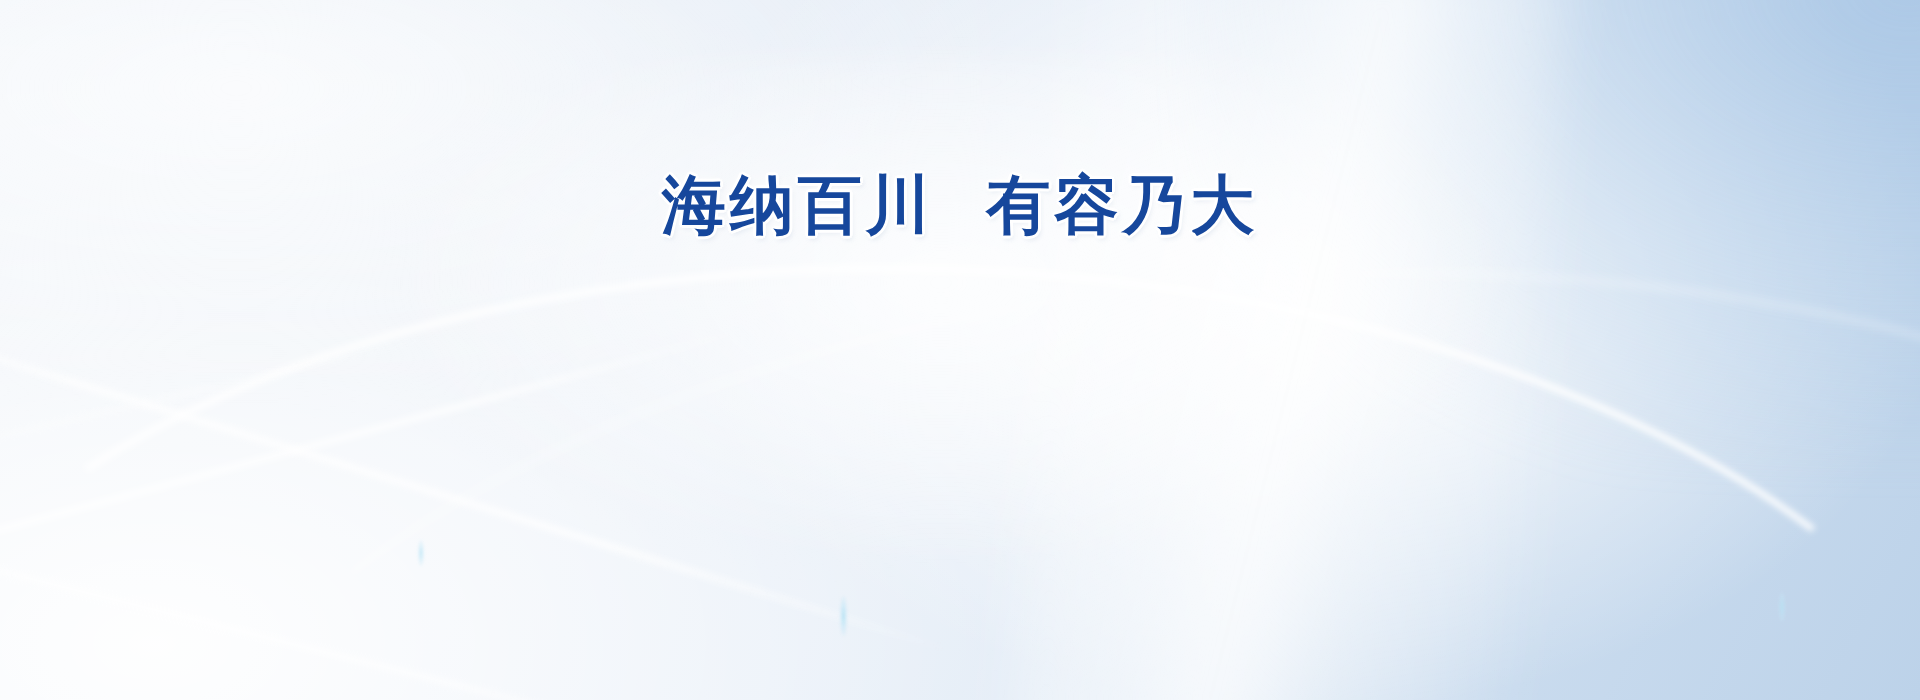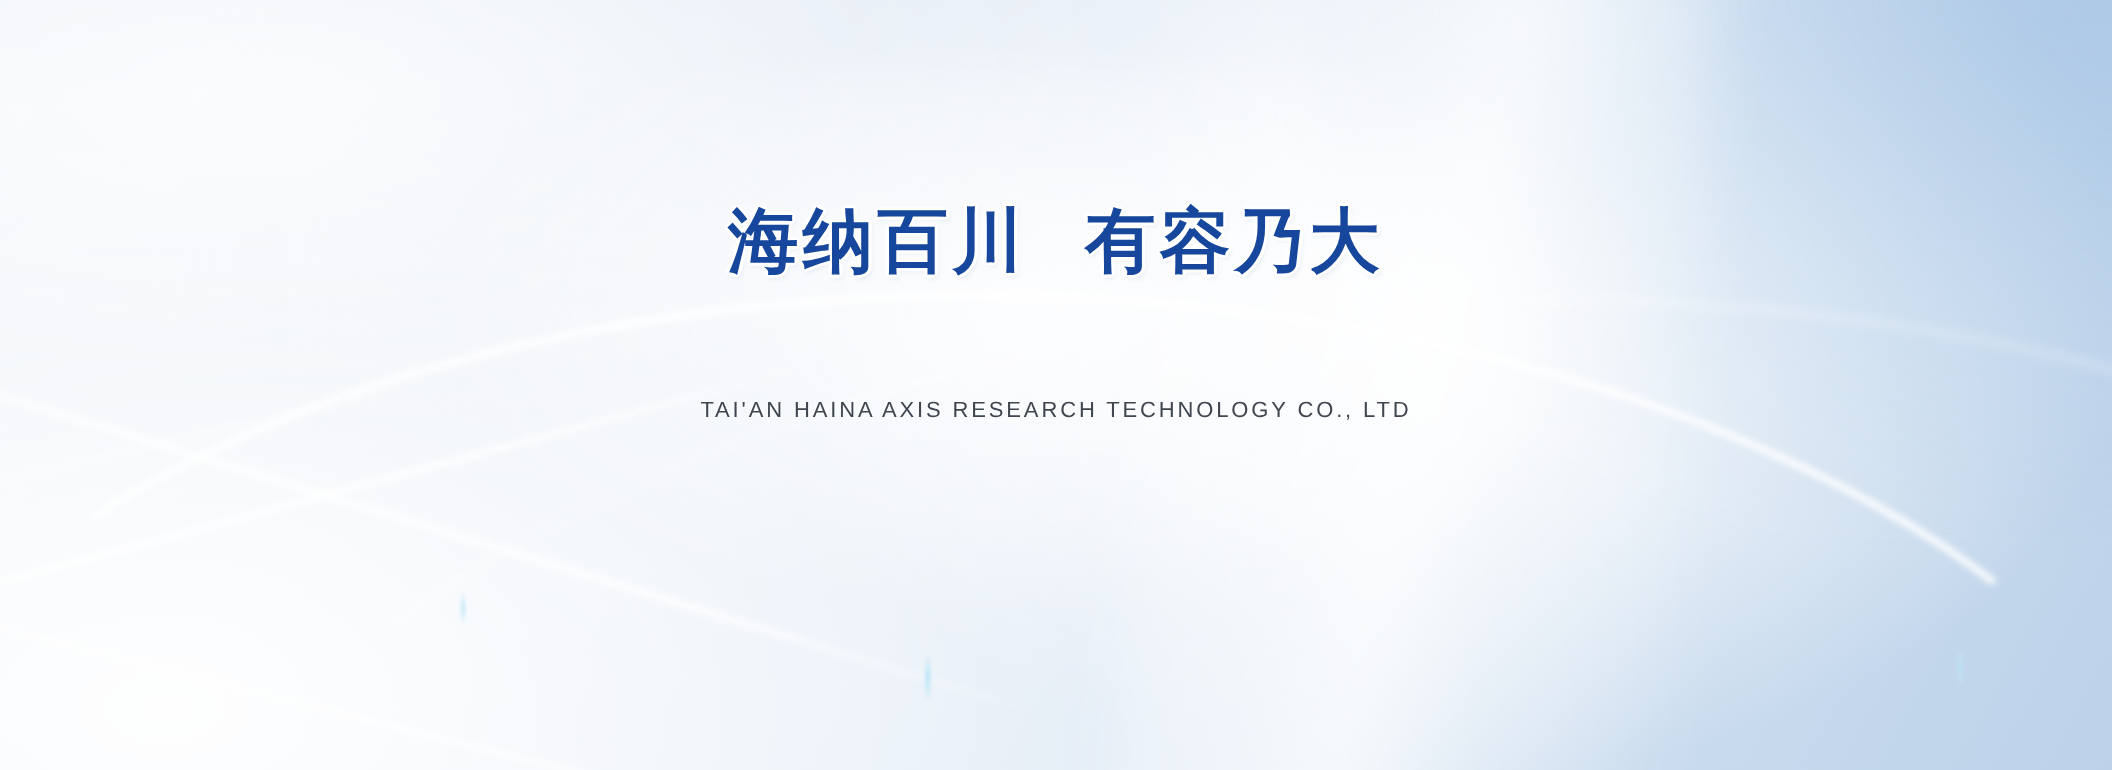--- a/index.html
+++ b/index.html
@@ -214,21 +214,21 @@
     position: absolute;
     inset: 0;
     display: flex;
     flex-direction: column;
     align-items: center;
   }
 
   .headline {
     margin: 0;
     position: absolute;
-    top: 183px;
+    top: 168px;
     left: 0;
     right: 0;
     text-align: center;
     font-family: "DejaVu Sans", "Liberation Sans", sans-serif;
     font-size: 64px;
     font-weight: 700;
     line-height: 1.18;
     letter-spacing: 4px;
     color: #16479c;
     white-space: pre;
@@ -296,16 +296,15 @@
 
     <div class="spark spark-1"></div>
     <div class="spark spark-2"></div>
     <div class="spark spark-3"></div>
   </div>
 
   <div class="content">
     <h1 class="headline">海纳百川  有容乃大</h1>
 
 
-    <p class="subtitle-en">TAI'AN HAINA AXIS RESEARCH TECHNOLOGY CO., LTD</p>
   </div>
 
 </div>
 
 </body></html>

